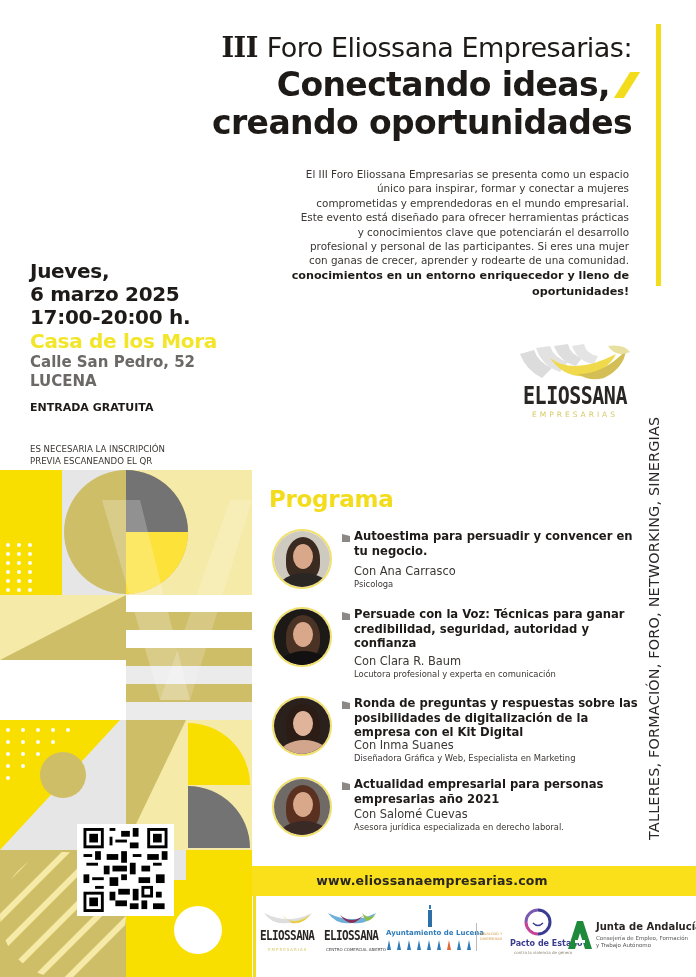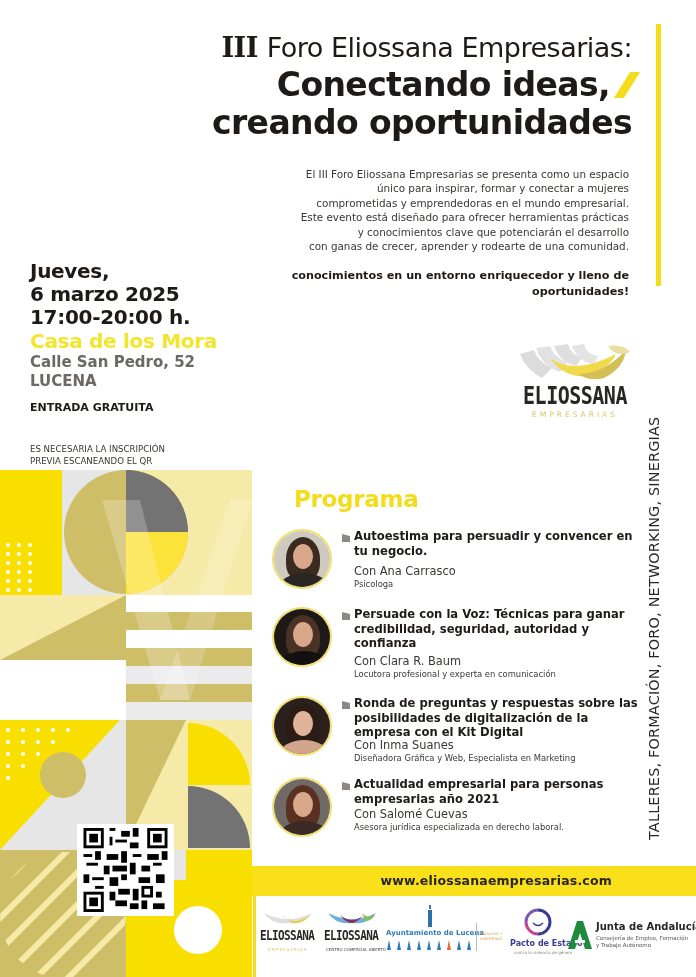--- a/index.html
+++ b/index.html
@@ -37,35 +37,35 @@
   
   .vtext { left: 646px; top: 840px; transform: rotate(-90deg); transform-origin: left top; font-size: 14.4px; white-space: nowrap; color: #2a2624; letter-spacing: 0.2px; width: 530px; }
 
   
   .art { left: 0; top: 470px; width: 252px; height: 507px; overflow: hidden; }
 
   
   .qr { left: 77px; top: 824px; width: 97px; height: 92px; background: #fff; padding: 4px; }
 
   
-  .prog-title { left: 269px; top: 486px; font-size: 23px; font-weight: bold; color: #f3dc1b; letter-spacing: -0.3px; margin-left: 25px; }
+  .prog-title { left: 269px; top: 486px; font-size: 23px; font-weight: bold; color: #f3dc1b; letter-spacing: -0.3px; }
   .item { position: absolute; left: 272px; width: 360px; }
   .avatar { position: absolute; left: 0; top: 0; width: 60px; height: 60px; border-radius: 50%; border: 2.5px solid #f1e06b; overflow: hidden; }
   .avatar .bg { position: absolute; inset: 0; }
   .avatar .hair { position: absolute; left: 12px; top: 6px; width: 34px; height: 44px; border-radius: 50% 50% 40% 40%; }
   .avatar .face { position: absolute; left: 19px; top: 13px; width: 20px; height: 25px; border-radius: 50%; background: #d9a88a; }
   .avatar .body { position: absolute; left: 5px; top: 42px; width: 50px; height: 30px; border-radius: 50% 50% 0 0; }
   .bullet { position: absolute; left: 70px; top: 5px; width: 8px; height: 8px; background: #8b8886; clip-path: polygon(0 0, 100% 25%, 100% 100%, 0 100%); }
   .it-title { position: absolute; left: 82px; top: 0; width: 290px; font-size: 11.6px; line-height: 14.7px; font-weight: bold; color: #1e1a17; }
   .it-who { position: absolute; left: 82px; font-size: 11.4px; color: #3a3633; }
   .it-role { position: absolute; left: 82px; font-size: 8.4px; color: #3a3633; white-space: nowrap; }
 
   
   .urlbar { left: 252px; top: 866px; width: 444px; height: 30px; background: #f9e01a; }
-  .url { left: 252px; top: 866px; width: 360px; text-align: right; line-height: 30px; font-size: 12.5px; font-weight: bold; color: #2a2624; letter-spacing: 0.2px; }
+  .url { left: 252px; top: 866px; width: 360px; text-align: center; line-height: 30px; font-size: 12.5px; font-weight: bold; color: #2a2624; letter-spacing: 0.2px; }
   .vbar-bottom { left: 253px; top: 896px; width: 3px; height: 81px; background: #f3dc1b; }
 
   
   .spons { top: 905px; height: 60px; }
   .sp-word { position: absolute; font-family: "DejaVu Sans Mono", monospace; font-weight: bold; font-size: 11px; color: #2a2624; transform: scaleY(1.3); letter-spacing: -0.6px; }
   .sp-small { position: absolute; font-size: 4px; color: #8c8573; white-space: nowrap; }
   .ayto-text { position: absolute; font-size: 7px; color: #2f7bb8; font-weight: bold; white-space: nowrap; }
   .junta-t { position: absolute; font-size: 10px; font-weight: bold; color: #2a2624; white-space: nowrap; }
   .junta-s { position: absolute; font-size: 5.5px; color: #555; line-height: 7px; white-space: nowrap; }
   .pacto-t { position: absolute; font-size: 8px; font-weight: bold; color: #3a3d8f; white-space: nowrap; }
@@ -83,20 +83,21 @@
 <div class="abs title-3">creando oportunidades</div>
 
 <div class="abs vbar-top"></div>
 
 <div class="abs desc">
   <div>El III Foro Eliossana Empresarias se presenta como un espacio</div>
   <div>único para inspirar, formar y conectar a mujeres</div>
   <div>comprometidas y emprendedoras en el mundo empresarial.</div>
   <div>Este evento está diseñado para ofrecer herramientas prácticas</div>
   <div>y conocimientos clave que potenciarán el desarrollo</div>
+  <div>profesional y personal de las participantes. Si eres una mujer</div>
   <div>con ganas de crecer, aprender y rodearte de una comunidad.</div>
 </div>
 <div class="abs cta">
   <div>conocimientos en un entorno enriquecedor y lleno de</div>
   <div>oportunidades!</div>
 </div>
 
 <div class="abs when">
   <div>Jueves,</div>
   <div>6 marzo 2025</div>

